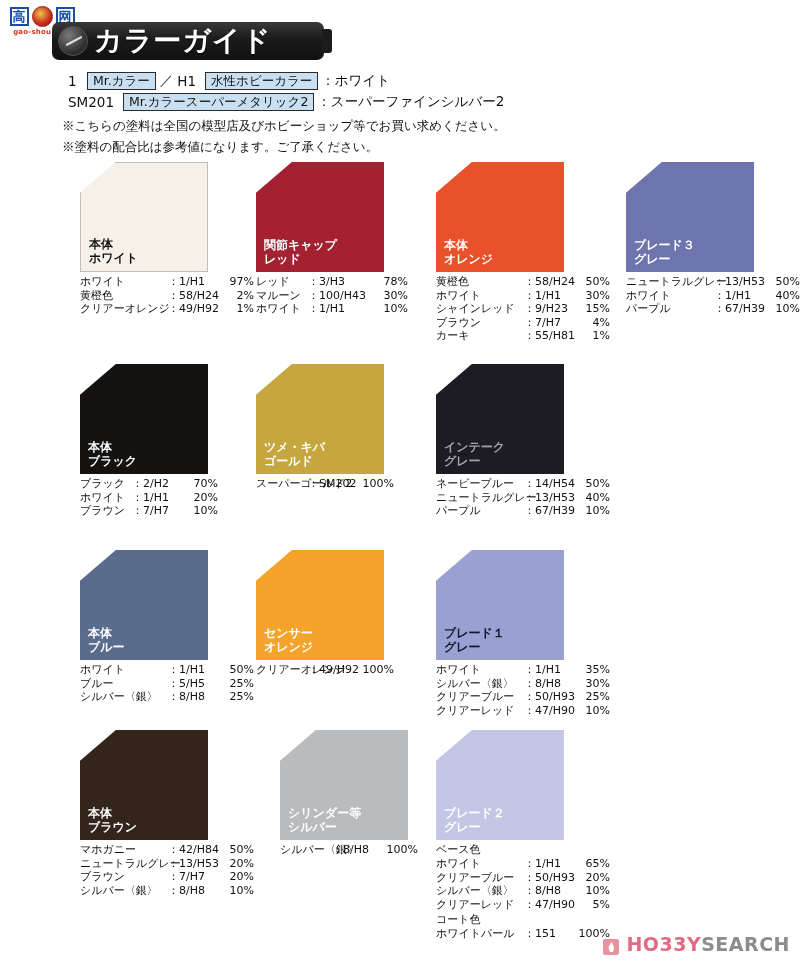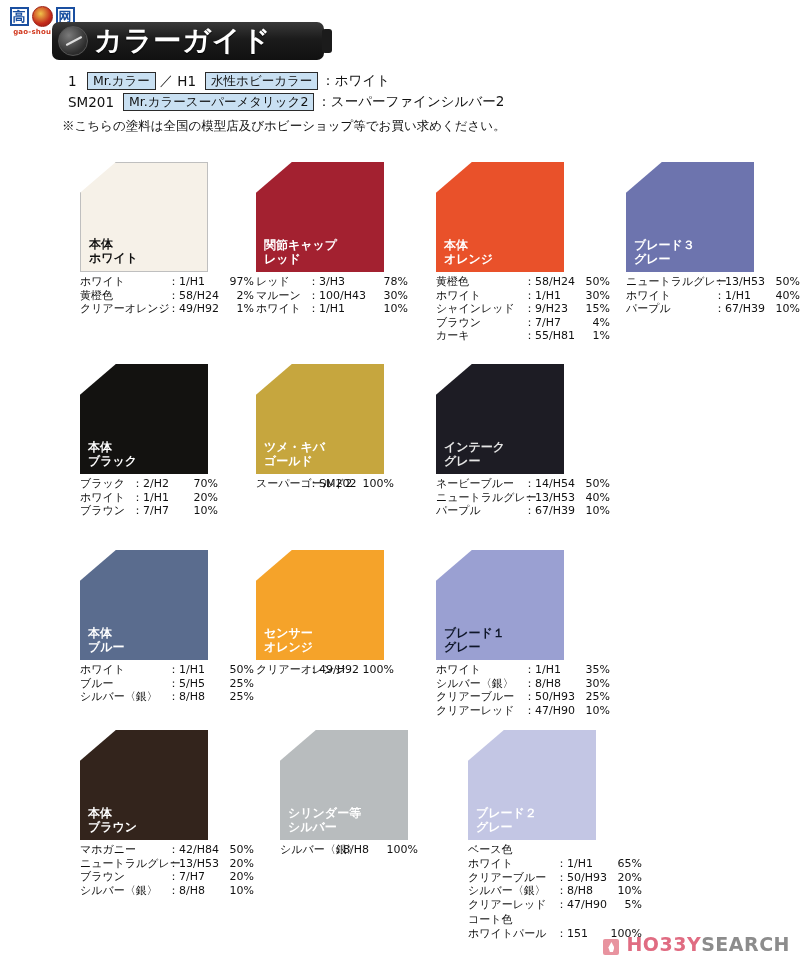--- a/index.html
+++ b/index.html
@@ -155,20 +155,21 @@
   </div>
   <div class="legend-line">
     <span class="legend-code wide">SM201</span>
     <span class="legend-chip">Mr.カラースーパーメタリック2</span>
     <span style="margin-left:3px">：スーパーファインシルバー2</span>
   </div>
 </div>
 
 <div id="notes">
   <div class="note-line">※こちらの塗料は全国の模型店及びホビーショップ等でお買い求めください。</div>
+  <div class="note-line">※塗料の配合比は参考値になります。ご了承ください。</div>
 </div>
 
 <div id="swatch-grid">
     <div class="swatch-row" style="position: absolute; top: 0px; height: 200px;">
       <div class="swatch-cell" style="left: 80px;">
         <div class="swatch-chip bordered" style="background: rgb(246, 241, 232);">
           <div class="chip-caption" style="color: rgb(17, 17, 17);">
             <span class="l1">本体</span>
             <span class="l2">ホワイト</span>
           </div>
@@ -313,21 +314,21 @@
         <div class="recipe">
           <div class="recipe-row">
             <span class="recipe-name narrow">スーパーゴールド2</span>
             <span class="recipe-code">：SM202</span>
             <span class="recipe-pct">100%</span>
           </div>
         </div>
       </div>
       <div class="swatch-cell" style="left: 436px;">
         <div class="swatch-chip" style="background: rgb(29, 28, 36);">
-          <div class="chip-caption" style="color: #e5e5e5;">
+          <div class="chip-caption" style="color: #a3a3a3;">
             <span class="l1">インテーク</span>
             <span class="l2">グレー</span>
           </div>
         </div>
         <div class="recipe">
           <div class="recipe-row">
             <span class="recipe-name">ネービーブルー</span>
             <span class="recipe-code">：14/H54</span>
             <span class="recipe-pct">50%</span>
           </div>
@@ -455,21 +456,21 @@
           </div>
         </div>
         <div class="recipe">
           <div class="recipe-row">
             <span class="recipe-name narrow">シルバー〈銀〉</span>
             <span class="recipe-code">：8/H8</span>
             <span class="recipe-pct">100%</span>
           </div>
         </div>
       </div>
-      <div class="swatch-cell" style="left: 436px; margin-left: 32px;">
+      <div class="swatch-cell" style="left: 436px;">
         <div class="swatch-chip" style="background: rgb(195, 198, 228);">
           <div class="chip-caption" style="color: rgb(255, 255, 255);">
             <span class="l1">ブレード２</span>
             <span class="l2">グレー</span>
           </div>
         </div>
         <div class="recipe">
           <div class="recipe-heading">ベース色</div>
           <div class="recipe-row">
             <span class="recipe-name">ホワイト</span>

